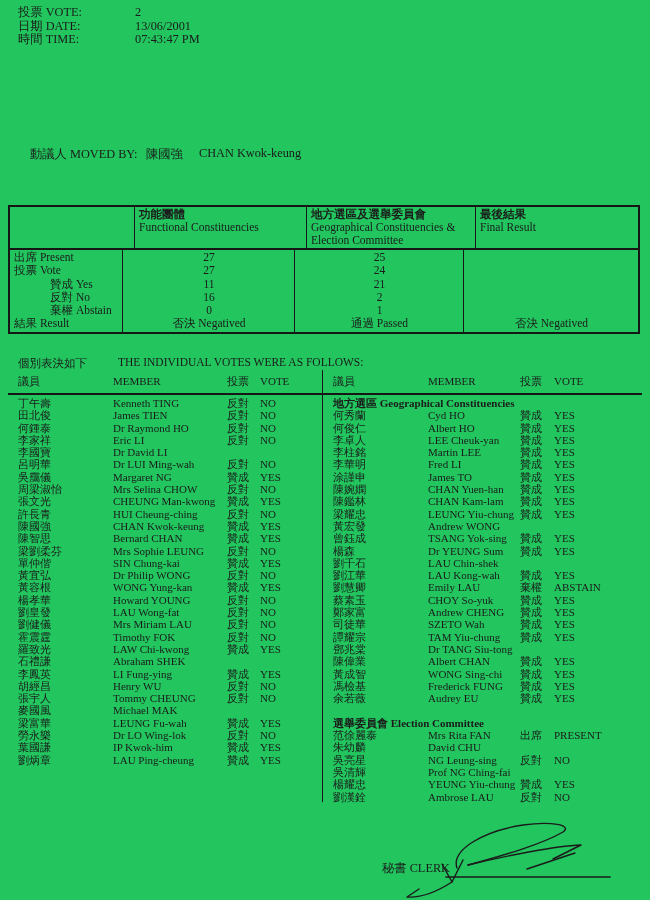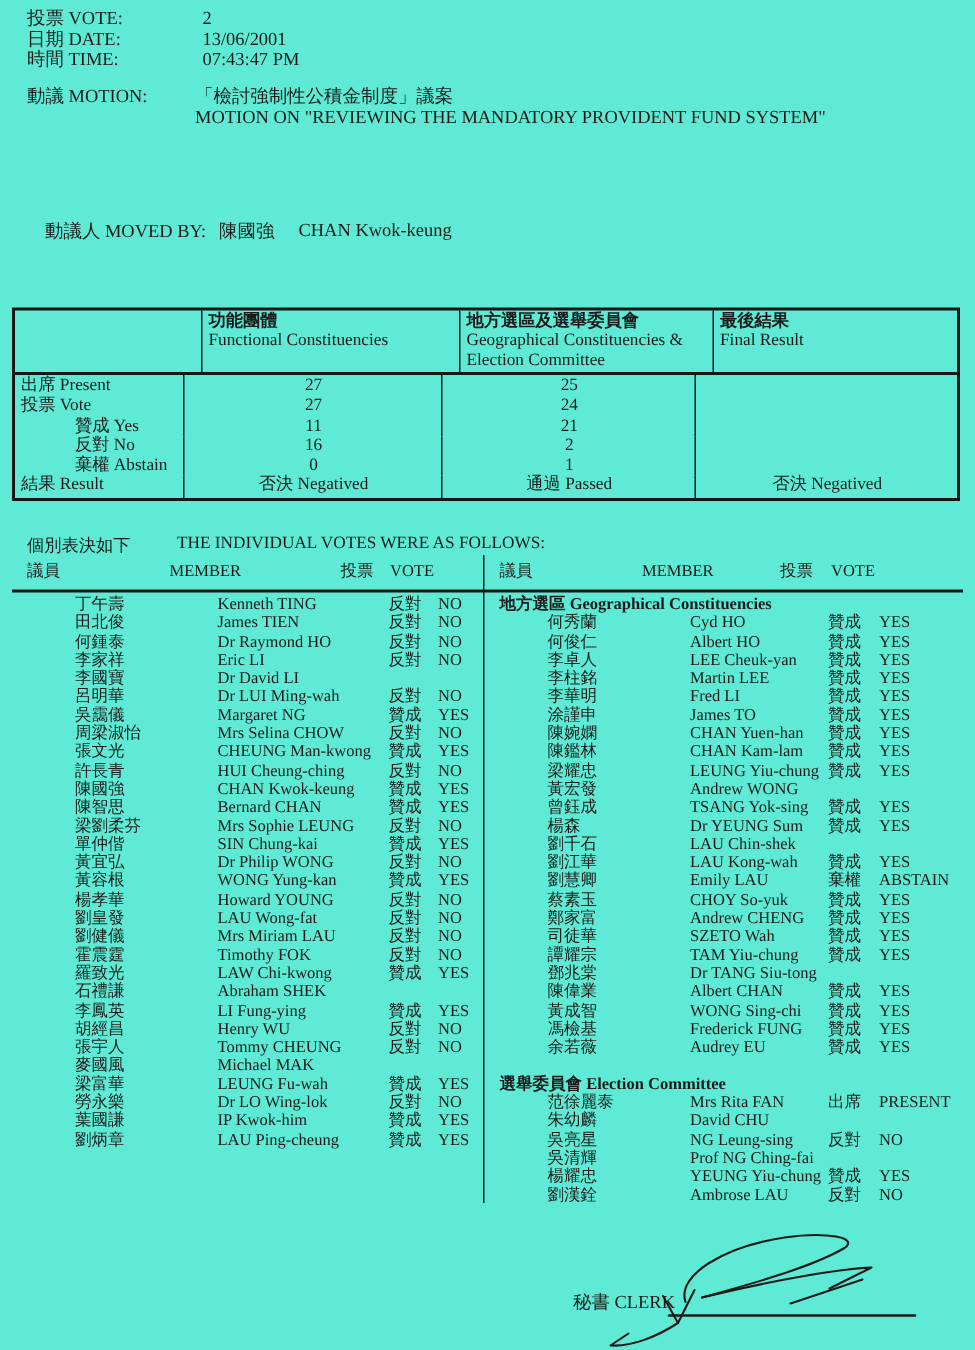--- a/index.html
+++ b/index.html
@@ -1,16 +1,16 @@
 <!DOCTYPE html>
 <html><head>
 <meta charset="utf-8">
 <style>
   html,body{margin:0;padding:0;background:#e8e8e8;}
-  .page{position:relative;width:650px;height:900px;background:#5eead4;color:#1b1b1b;
+  .page{position:relative;width:650px;height:900px;background:#22c55e;color:#1b1b1b;
         font-family:"Liberation Serif","DejaVu Serif",serif;overflow:hidden;}
   .page *{box-sizing:border-box;}
 
   
   .hdr-fields{position:absolute;left:18px;top:6px;font-size:12.3px;}
   .hrow{display:flex;line-height:13.6px;}
   .hlabel{width:117px;}
   .motion-row{position:absolute;left:18px;top:58px;display:flex;font-size:12.3px;line-height:13.6px;}
   .motion-row .hlabel{width:112px;}
   .moved-row{position:absolute;left:18px;top:146px;font-size:12.3px;display:flex;}
@@ -36,21 +36,21 @@
   .chead{position:absolute;top:375px;display:grid;font-size:11px;line-height:13px;}
   .chead-left{left:18px;width:304px;grid-template-columns:95px 114px 33px 1fr;}
   .chead-right{left:333px;width:310px;grid-template-columns:95px 92px 34px 1fr;}
   .thick-rule{position:absolute;left:8px;top:393px;width:634px;height:2px;background:#161616;}
   .vdivider{position:absolute;left:322px;top:370px;width:1px;height:432px;background:#161616;}
 
   .mlist{position:absolute;top:397px;font-size:11px;line-height:12.3px;}
   .mlist-left{left:18px;width:304px;}
   .mlist-right{left:333px;width:312px;}
   .sect{font-weight:bold;height:12.3px;white-space:nowrap;}
-  .mrow{display:grid;height:12.3px;white-space:nowrap;margin-left:32px;}
+  .mrow{display:grid;height:12.3px;white-space:nowrap;}
   .mlist-left .mrow{grid-template-columns:95px 114px 33px 1fr;}
   .mlist-right .mrow{grid-template-columns:95px 92px 34px 1fr;}
   .mspacer{height:12.3px;}
 
   
   .sig{position:absolute;left:325px;top:818px;width:315px;height:82px;}
   .sig svg{position:absolute;left:0;top:0;}
   .clerk{position:absolute;left:57px;top:42px;font-size:12.3px;white-space:nowrap;}
 </style>
 </head>
@@ -66,27 +66,20 @@
     <div class="hrow">
       <span class="hlabel">日期 DATE:</span>
       <span class="hval">13/06/2001</span>
     </div>
     <div class="hrow">
       <span class="hlabel">時間 TIME:</span>
       <span class="hval">07:43:47 PM</span>
     </div>
   </div>
 
-  <div class="motion-row">
-    <span class="hlabel">動議 MOTION:</span>
-    <div>
-      <div>「檢討強制性公積金制度」議案</div>
-      <div>MOTION ON "REVIEWING THE MANDATORY PROVIDENT FUND SYSTEM"</div>
-    </div>
-  </div>
 
   <div class="moved-row">
     <span class="moved-label">動議人 MOVED BY:</span>
     <span class="moved-zh">陳國強</span>
     <span>CHAN Kwok-keung</span>
   </div>
 
   <div class="sumtable">
     <div class="sum-head">
       <div class="hc"></div>

